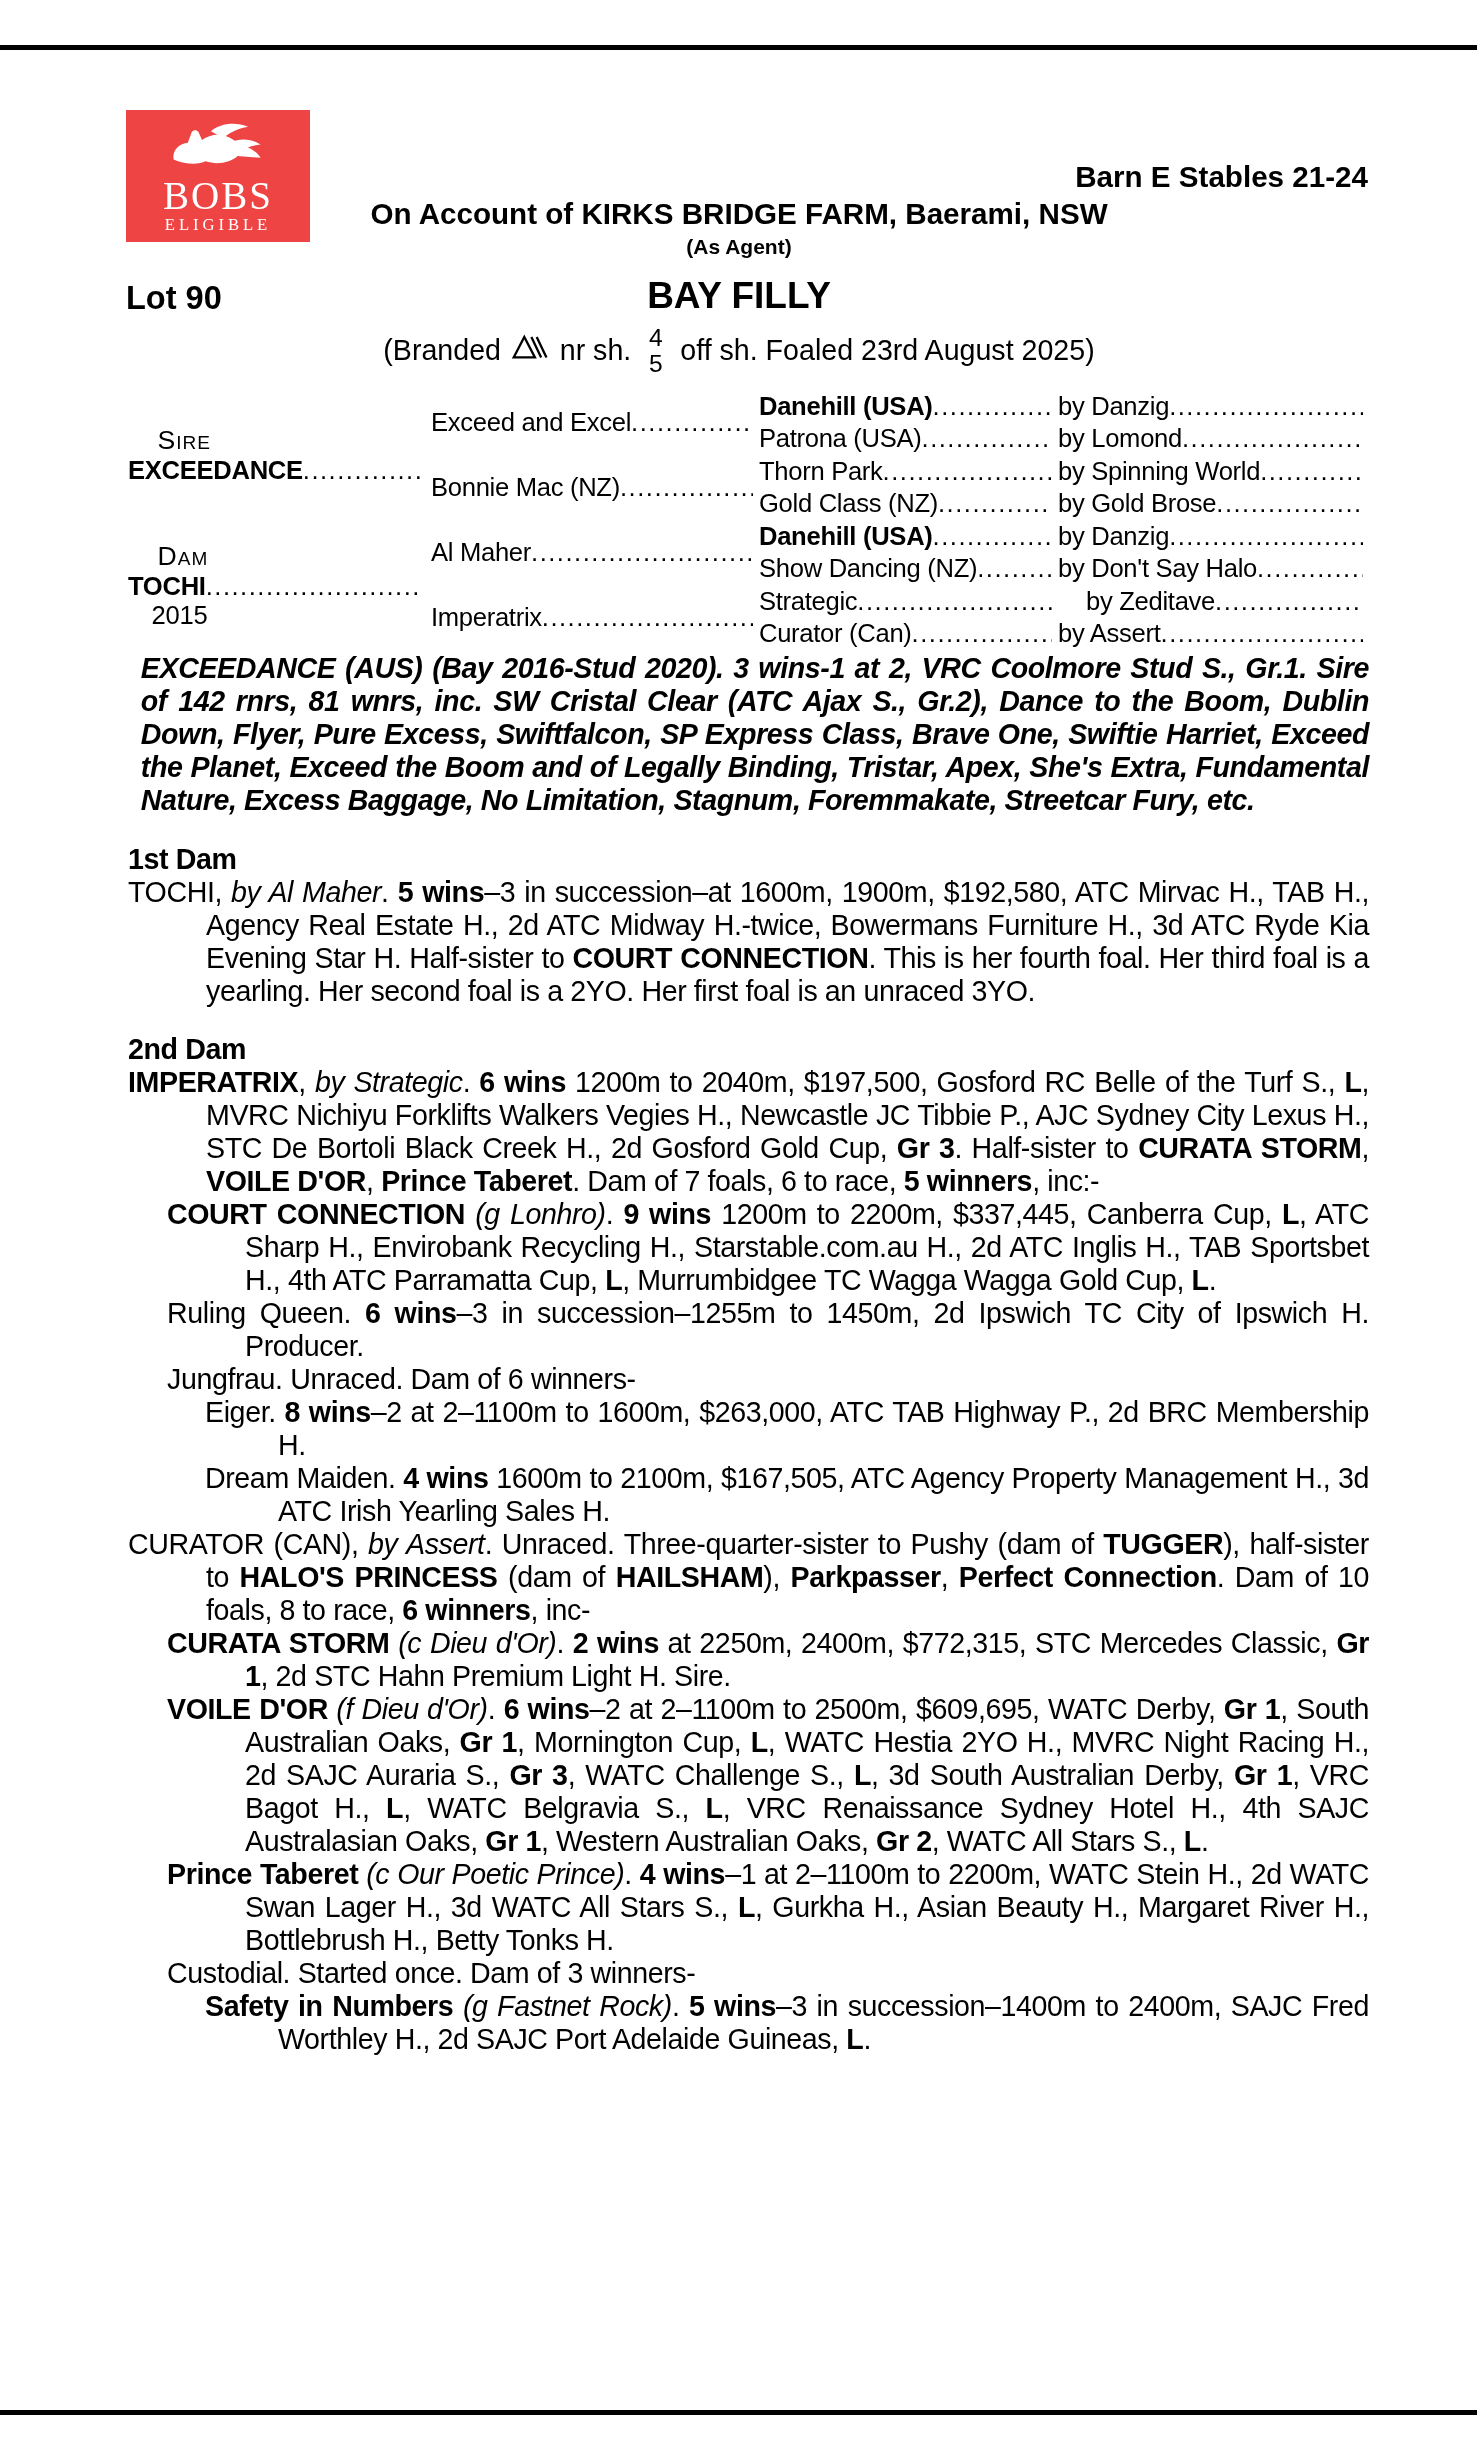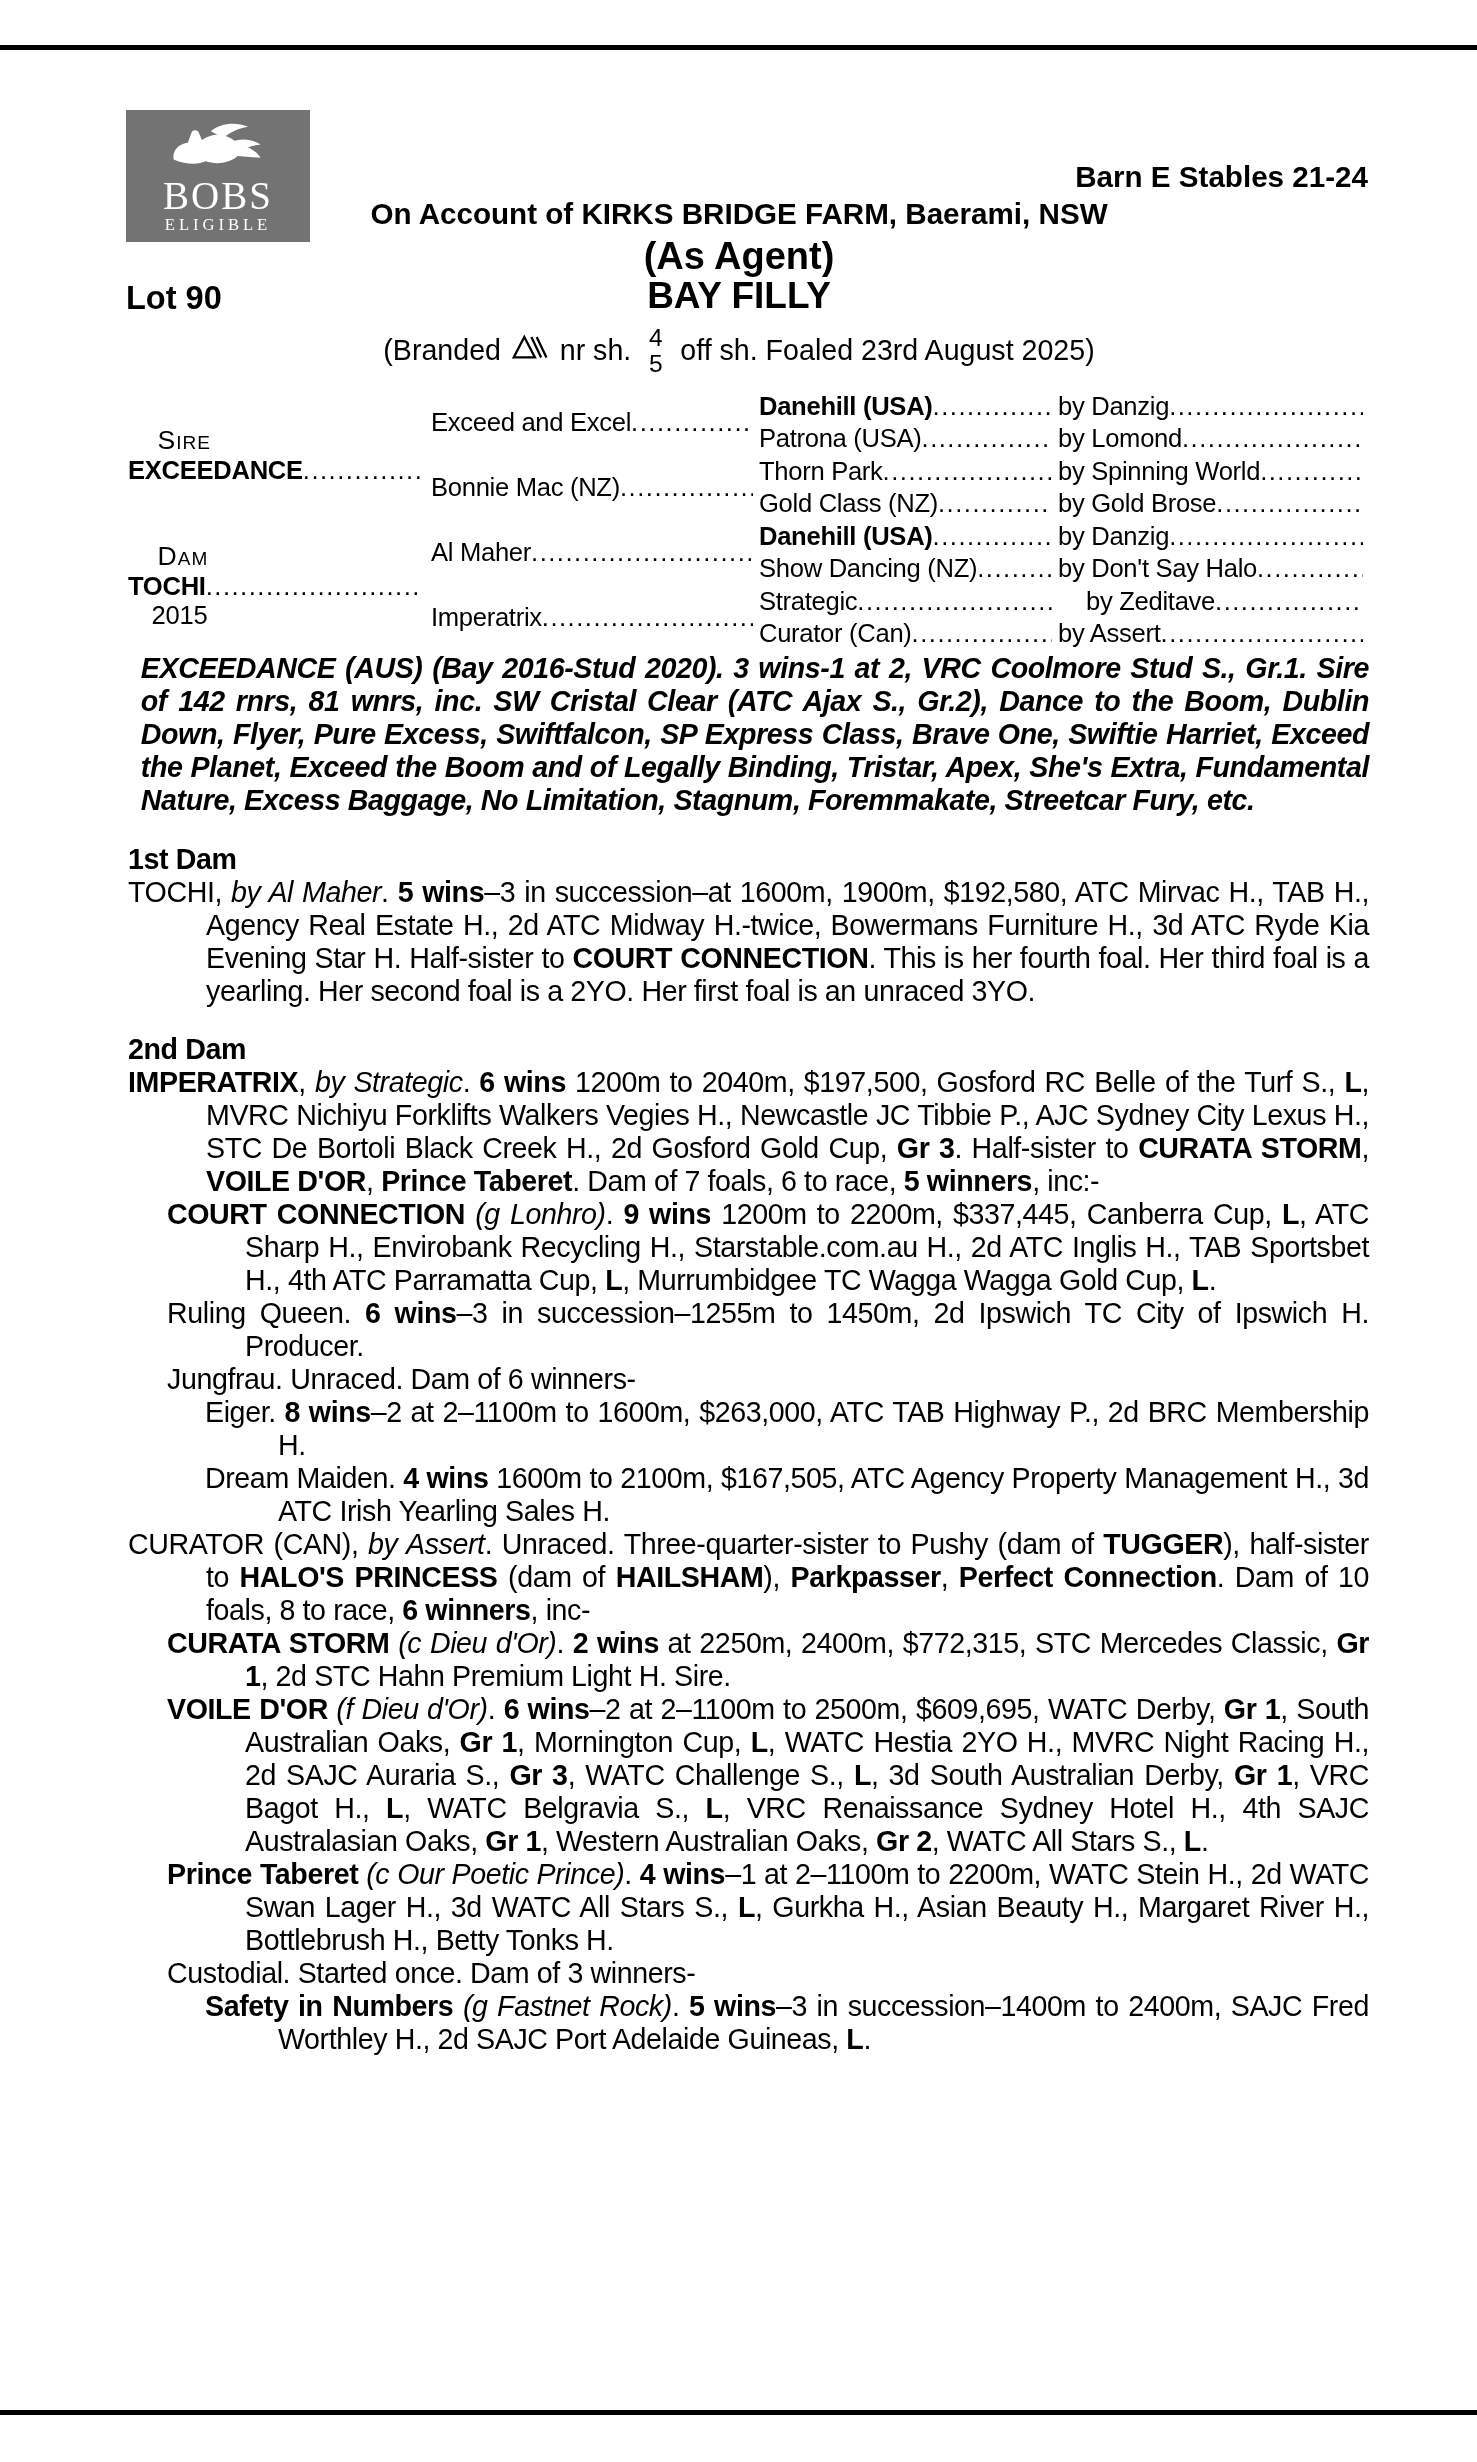--- a/index.html
+++ b/index.html
@@ -3,27 +3,27 @@
 <meta charset="utf-8">
 <style>
   html,body{margin:0;padding:0;background:#fff;}
   .page{position:relative;width:1478px;height:2463px;background:#fff;color:#000;
         font-family:"Liberation Sans",sans-serif;overflow:hidden;}
   .rule{position:absolute;left:0;width:1478px;height:4.9px;background:#000;}
   .rule-top{top:45px;}
   .rule-bottom{top:2410px;}
 
   
-  .logo{position:absolute;left:126px;top:110px;width:184px;height:132px;background:#737373;
+  .logo{position:absolute;left:126px;top:110px;width:184px;height:132px;background:#ef4444;
         color:#fff;display:flex;flex-direction:column;align-items:center;justify-content:center;}
   .logo .bobs{font-family:"Liberation Serif",serif;font-size:39px;letter-spacing:2px;line-height:39px;}
   .logo .elig{font-family:"Liberation Serif",serif;font-size:16.7px;letter-spacing:3.9px;line-height:19.7px;}
   .barn{position:absolute;right:110px;top:160px;font-weight:bold;font-size:29.6px;}
   .account{position:absolute;left:0;right:0;top:197px;text-align:center;font-weight:bold;font-size:29.6px;}
-  .agent{position:absolute;left:0;right:0;top:235px;text-align:center;font-weight:bold;font-size:38px;}
+  .agent{position:absolute;left:0;right:0;top:235px;text-align:center;font-weight:bold;font-size:21px;}
   .lot{position:absolute;left:126px;top:280px;font-weight:bold;font-size:32.5px;}
   .title{position:absolute;left:0;right:0;top:275px;text-align:center;font-weight:bold;font-size:37px;}
   .branded{position:absolute;left:0;right:0;top:325px;display:flex;justify-content:center;
            align-items:center;font-size:28.6px;}
   .brandmark{margin:0 9.9px;}
   .frac{display:inline-flex;flex-direction:column;align-items:center;font-size:24.6px;
         line-height:25.6px;margin:0 17.7px;}
 
   
   .ped{position:absolute;left:128px;top:390px;width:1241px;display:grid;

